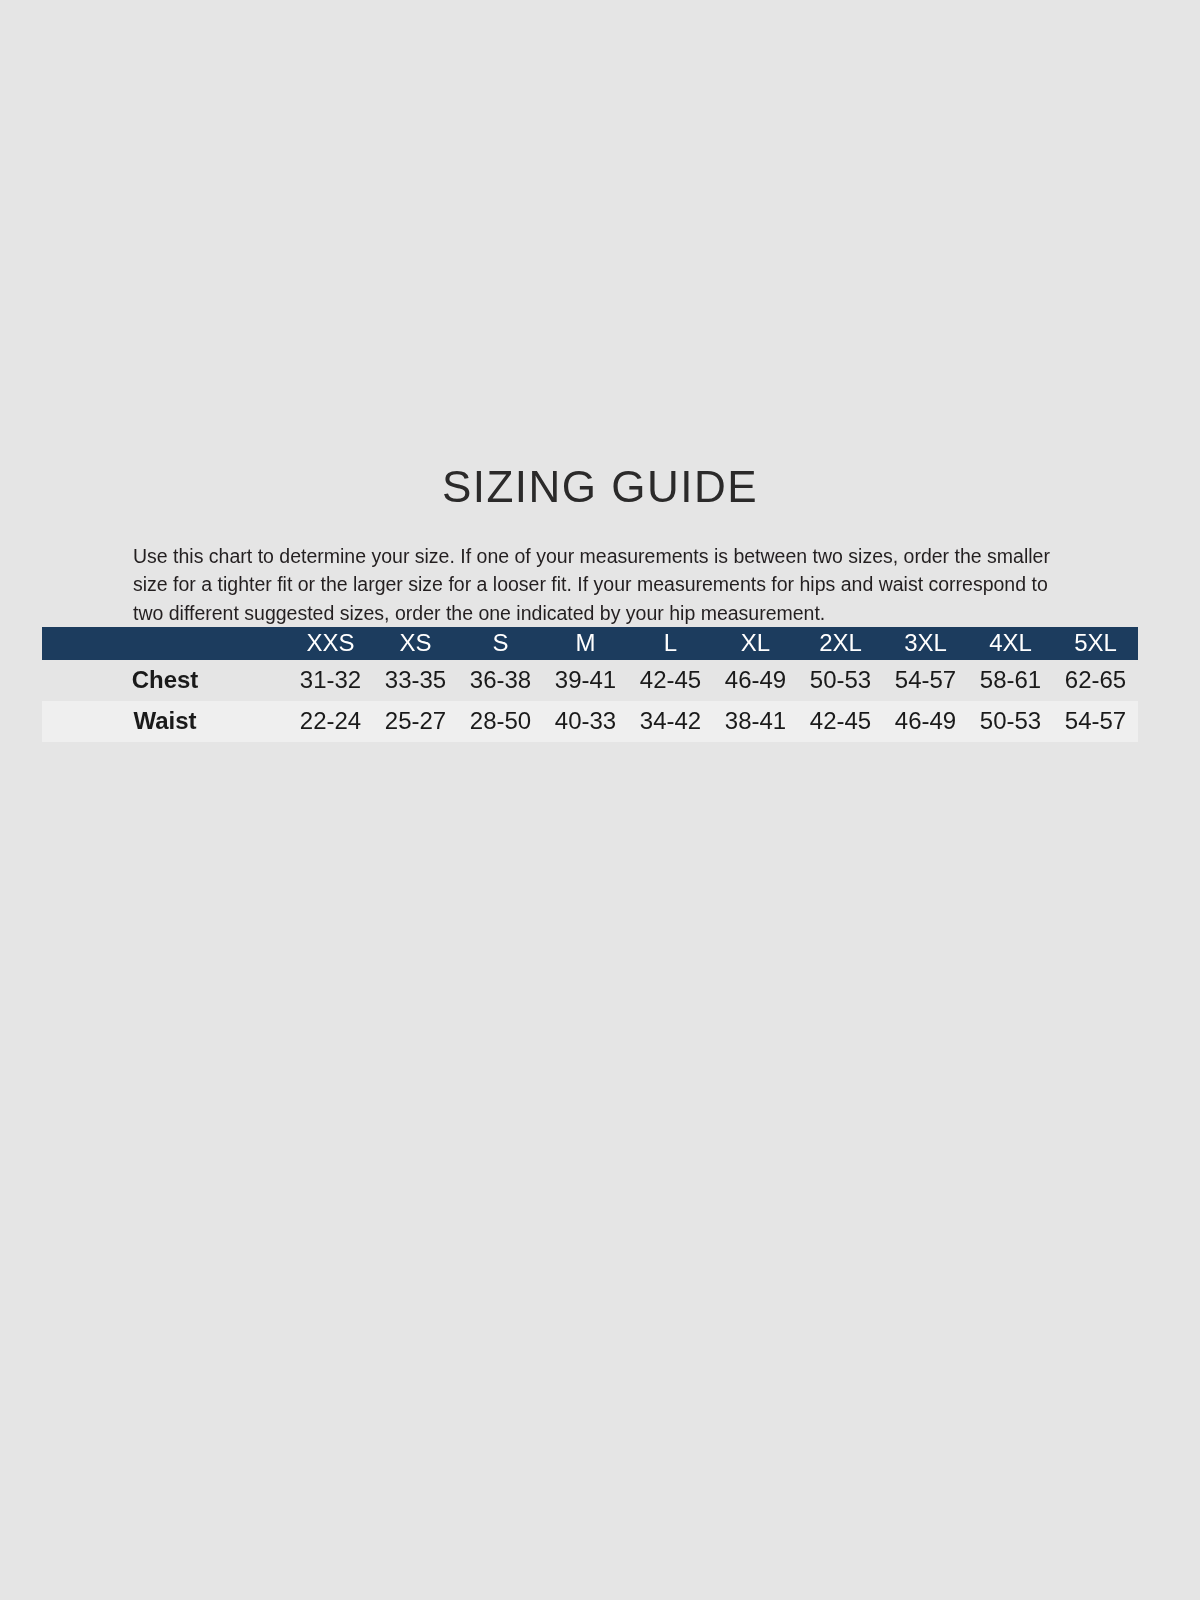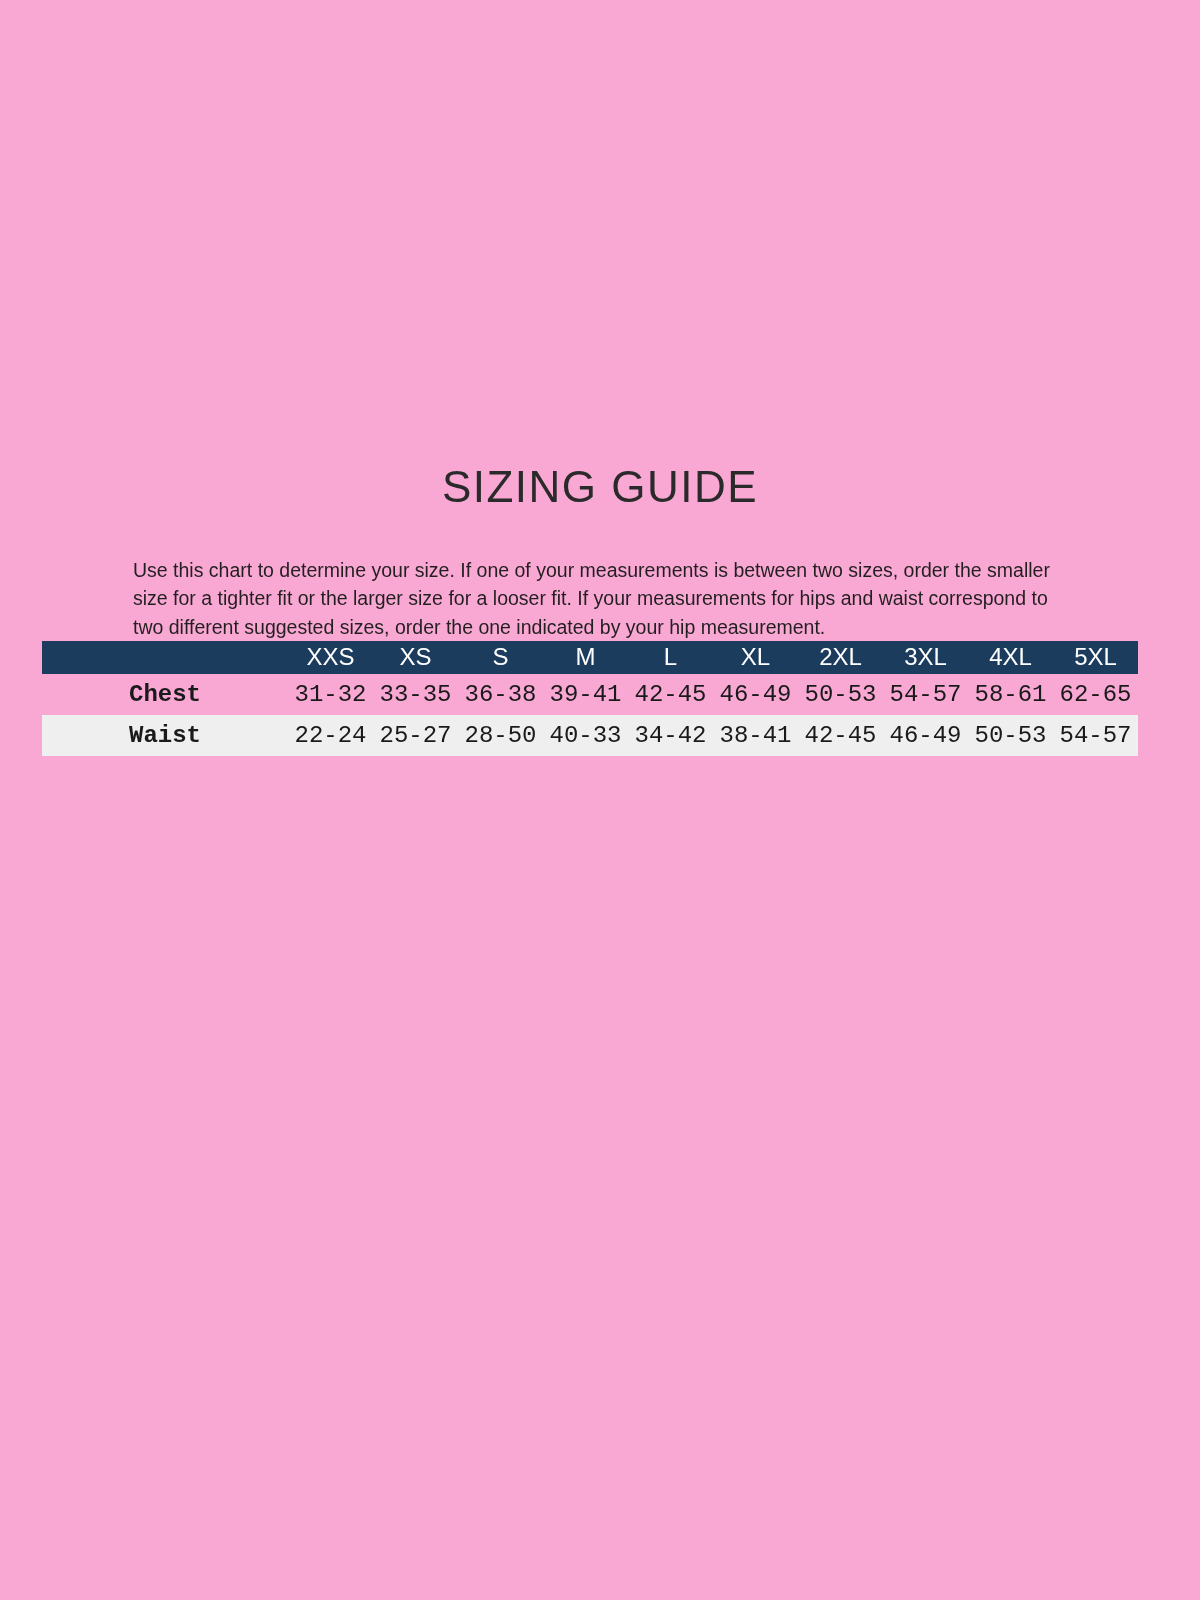--- a/index.html
+++ b/index.html
@@ -6,33 +6,33 @@
   html, body {
     background: #ffffff;
     font-family: "Liberation Sans", sans-serif;
     color: #231f20;
   }
   .page {
     position: relative;
     width: 1200px;
     height: 1600px;
     margin: 0 auto;
-    background: #f9a8d4;
+    background: #e5e5e5;
     overflow: hidden;
   }
   .title {
     padding-top: 462px;
     text-align: center;
     font-size: 44px;
     font-weight: 400;
     letter-spacing: 1.5px;
     color: #2b2a2a;
   }
   .intro {
-    margin: 44px 132px 0 133px;
+    margin: 30px 132px 0 133px;
     font-size: 19.5px;
     line-height: 1.45;
     color: #231f20;
   }
   .section-label {
     margin: 60px 0 12px 52px;
     font-size: 20px;
     font-weight: 700;
     color: #1a1a1a;
   }
@@ -51,21 +51,20 @@
     font-weight: 400;
     height: 33px;
     text-align: center;
     vertical-align: middle;
   }
   table.size-table tbody td {
     height: 41px;
     text-align: center;
     vertical-align: middle;
     color: #1a1a1a;
-    font-family: Liberation Mono, monospace;
   }
   table.size-table tbody td.row-label {
     font-weight: 700;
     color: #1a1a1a;
   }
   table.size-table tbody tr.alt { background: #efefef; }
 </style>
 </head>
 <body>
 

